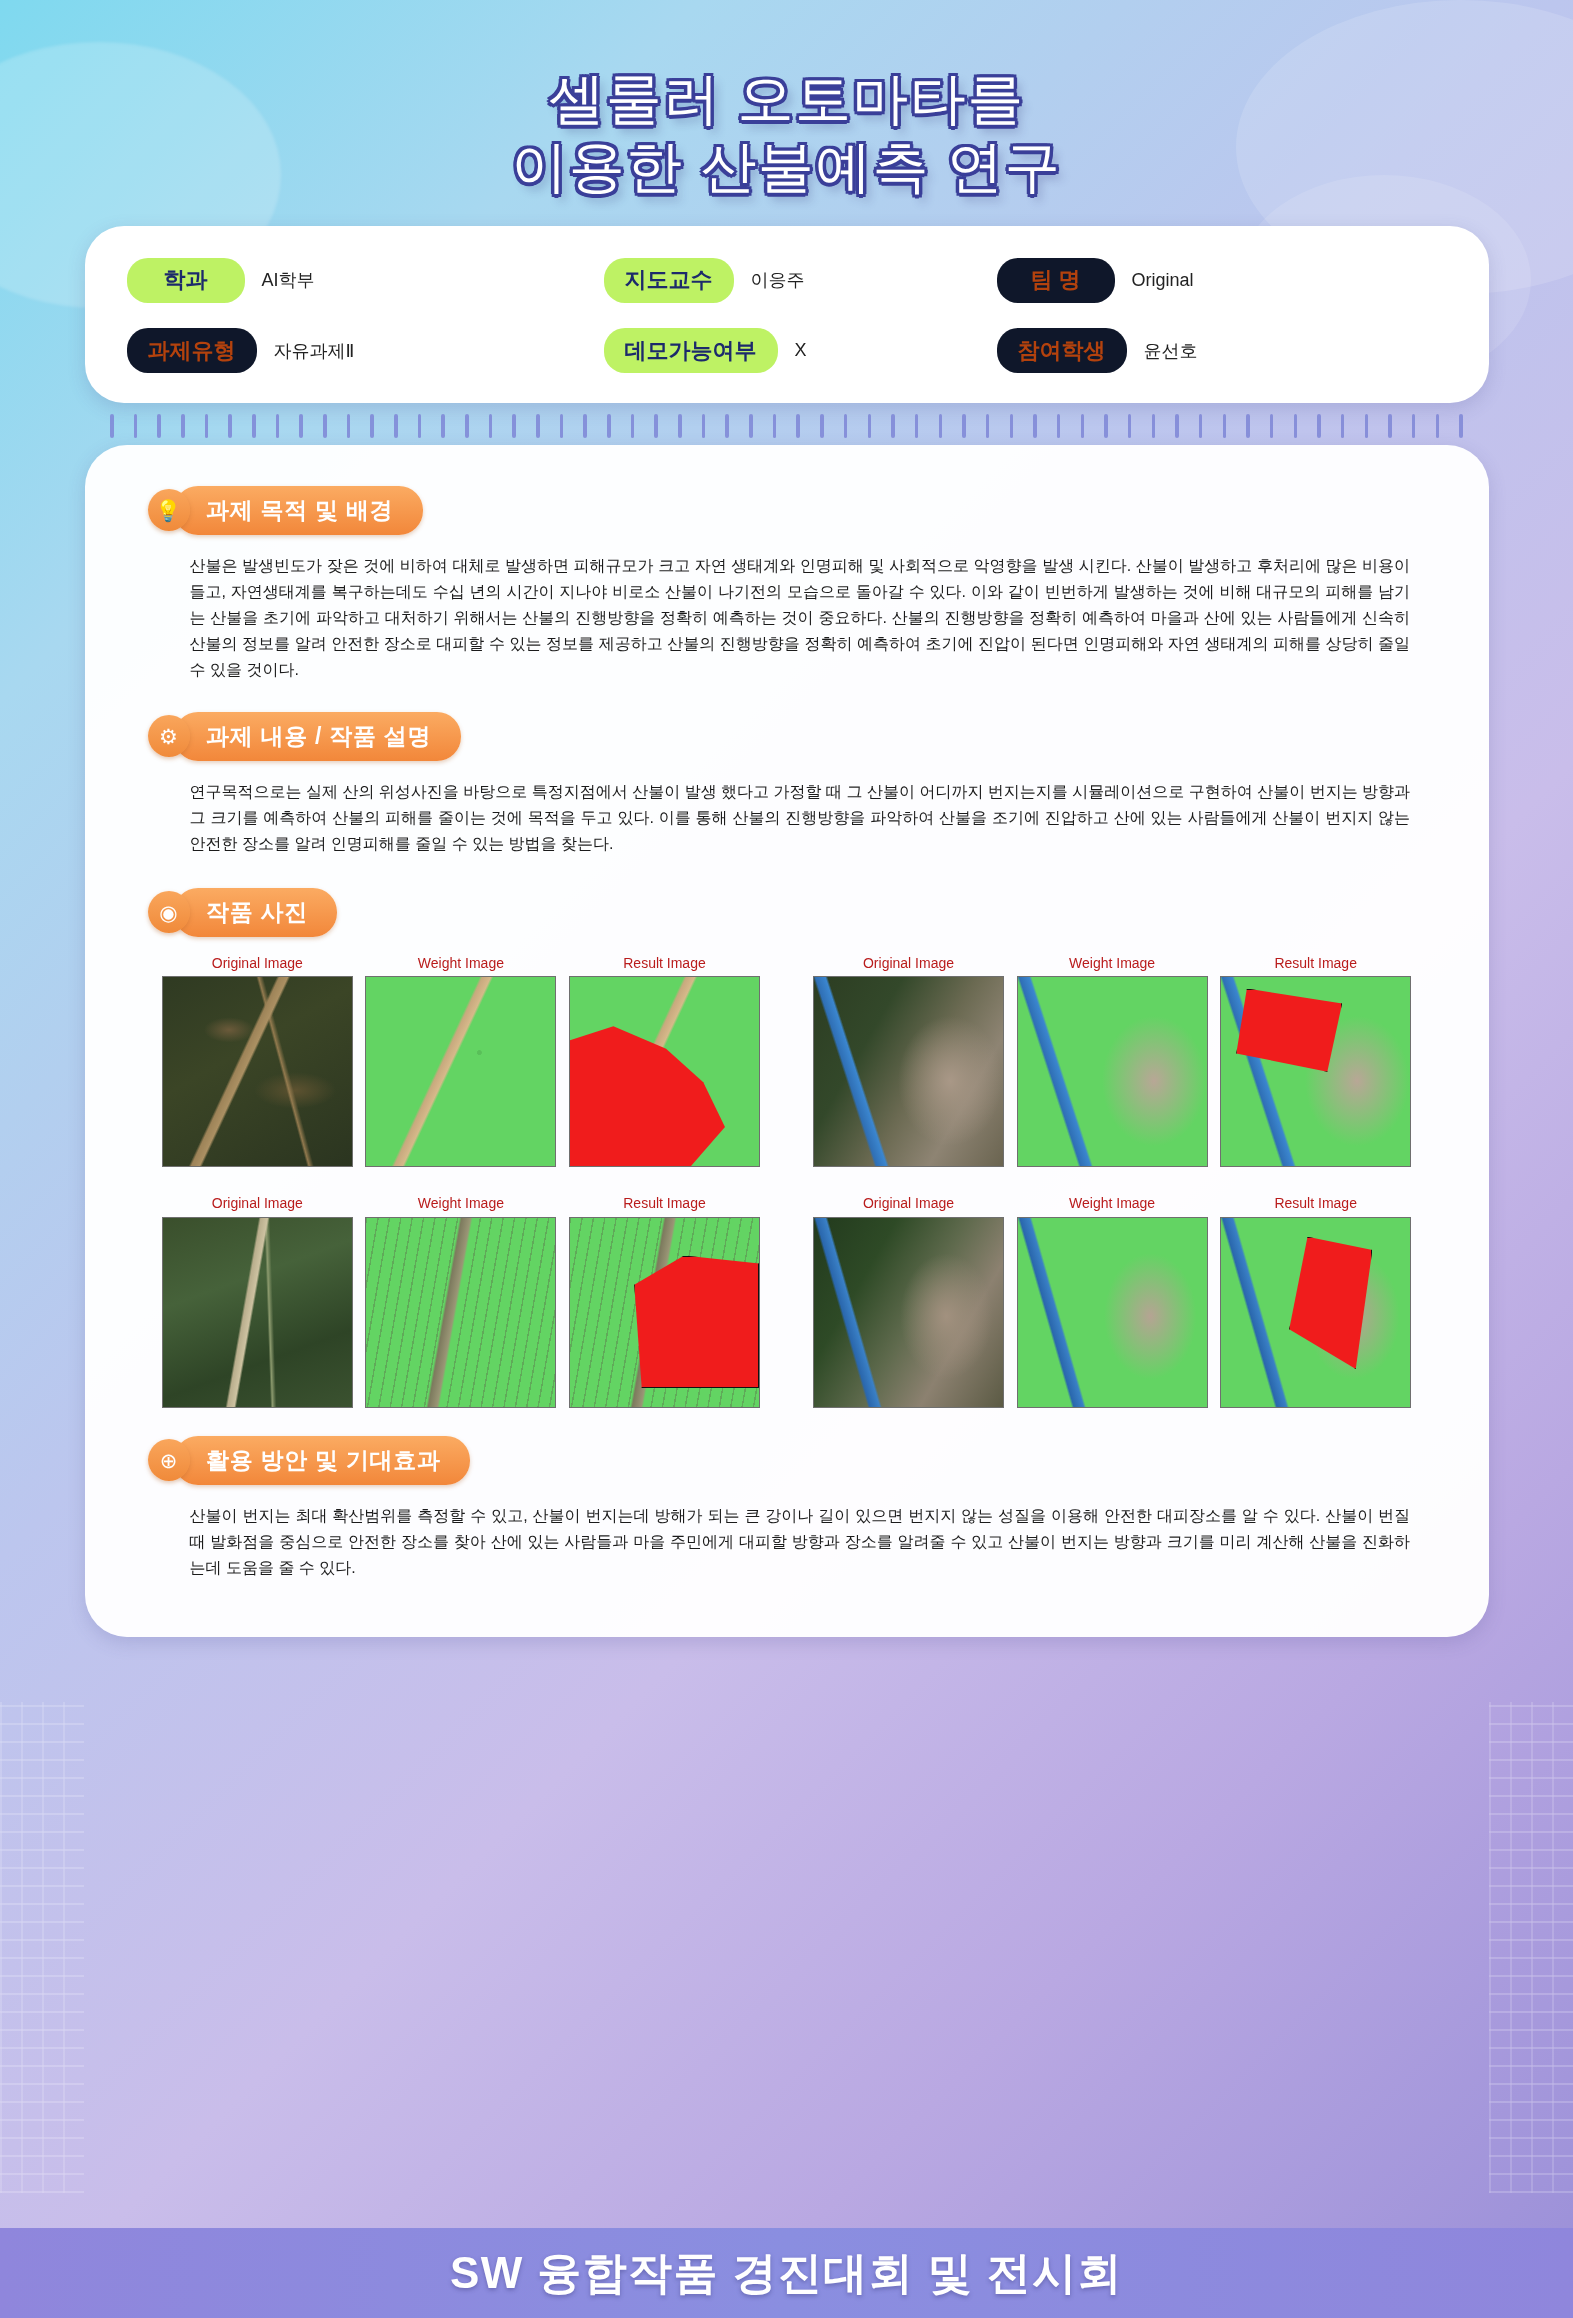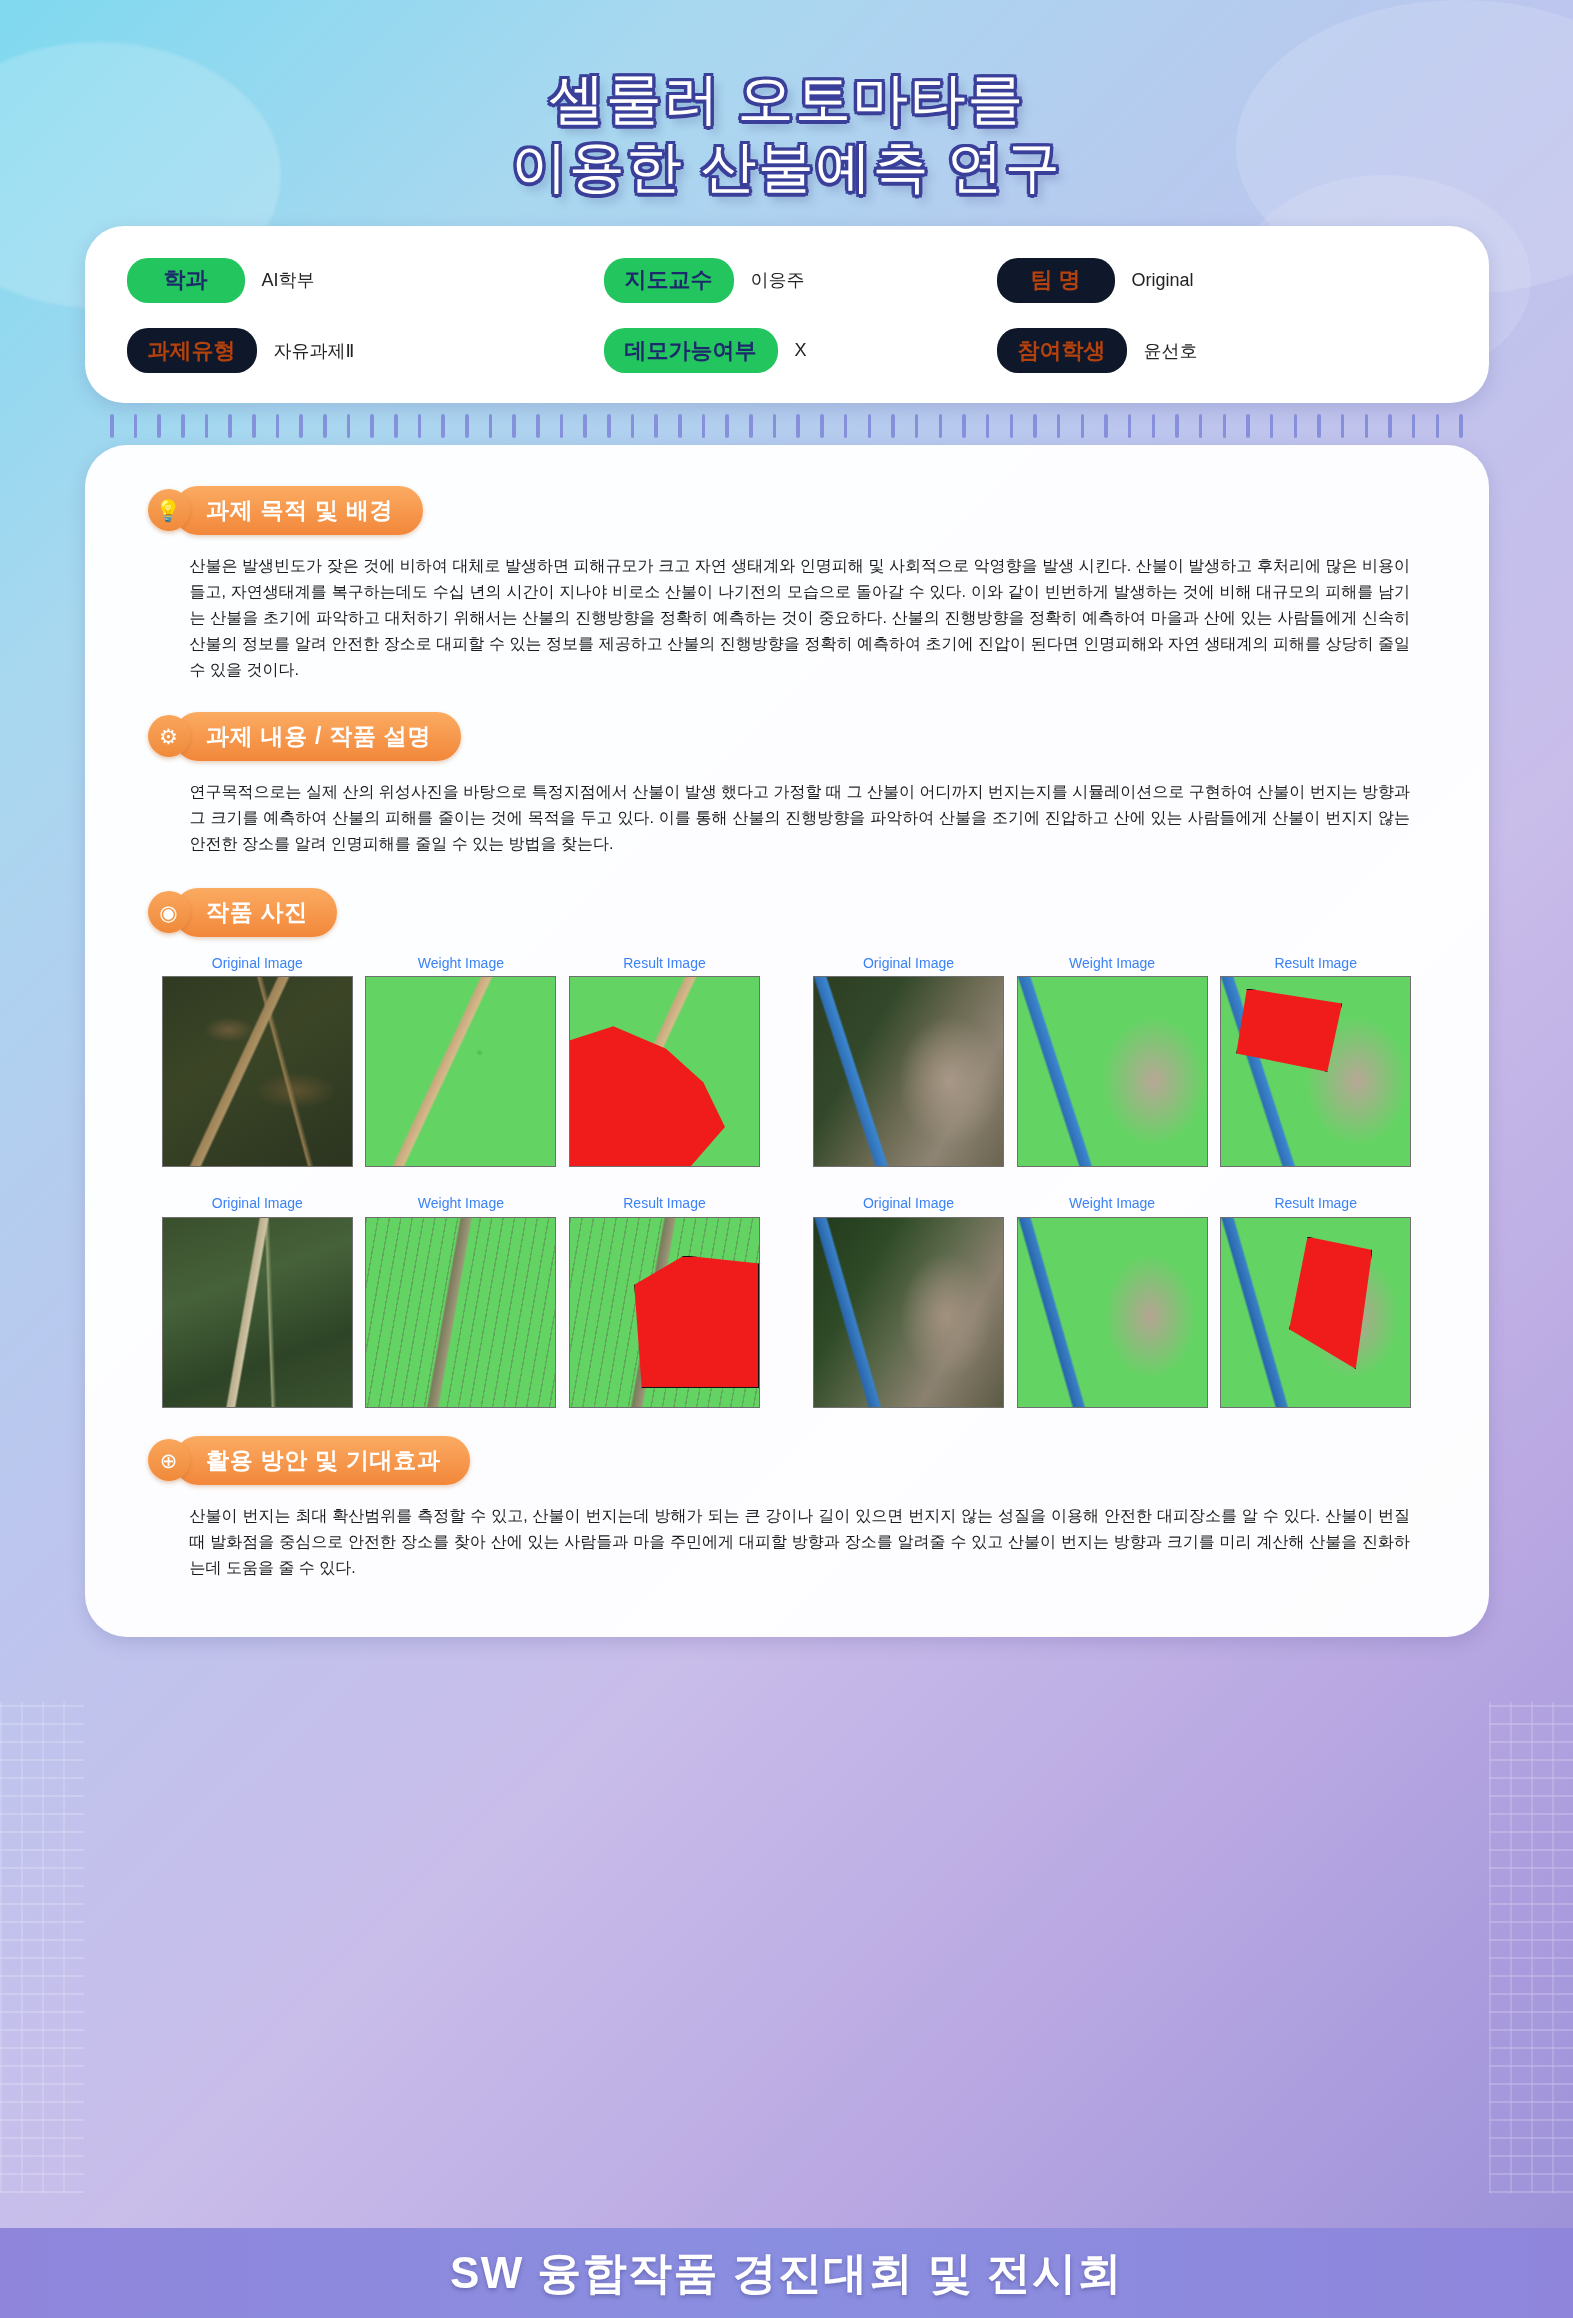--- a/index.html
+++ b/index.html
@@ -58,21 +58,21 @@
     z-index: 5;
   }
   .info-row { display:flex; align-items:center; margin-bottom: 25px; }
   .info-row:last-child { margin-bottom: 0; }
   .info-cell { display:flex; align-items:center; }
   .info-cell.c1 { width: 477px; }
   .info-cell.c2 { width: 393px; }
   .info-cell.c3 { width: 393px; }
   .pill {
     display:inline-block;
-    background:#22c55e;
+    background:#bef264;
     color:#1c2a6b;
     font-weight:bold;
     font-size: 22px;
     border-radius: 21px;
     padding: 7.7px 21px;
     min-width: 118px;
     text-align:center;
     white-space: nowrap;
   }
   .pill.accent { background:#0f172a; color:#b4420d; }
@@ -142,21 +142,21 @@
   }
 
   
   .img-section { padding: 0 63px; margin-top: 9.8px; }
   .img-grid { margin-top: 17px; }
   .img-row { display:flex; justify-content:center; gap: 53px; margin-bottom: 28px; }
   .img-group { display:flex; gap: 12.6px; }
   .img-cell { width: 191px; }
   .img-cap {
     font-size: 14px;
-    color:#3b82f6;
+    color:#b91c1c;
     text-align:center;
     margin-bottom: 5.6px;
     white-space:nowrap;
   }
   .img-box {
     width: 191px; height: 191px;
     border: 1.4px solid #6f6f6f;
     position: relative;
     overflow: hidden;
   }

